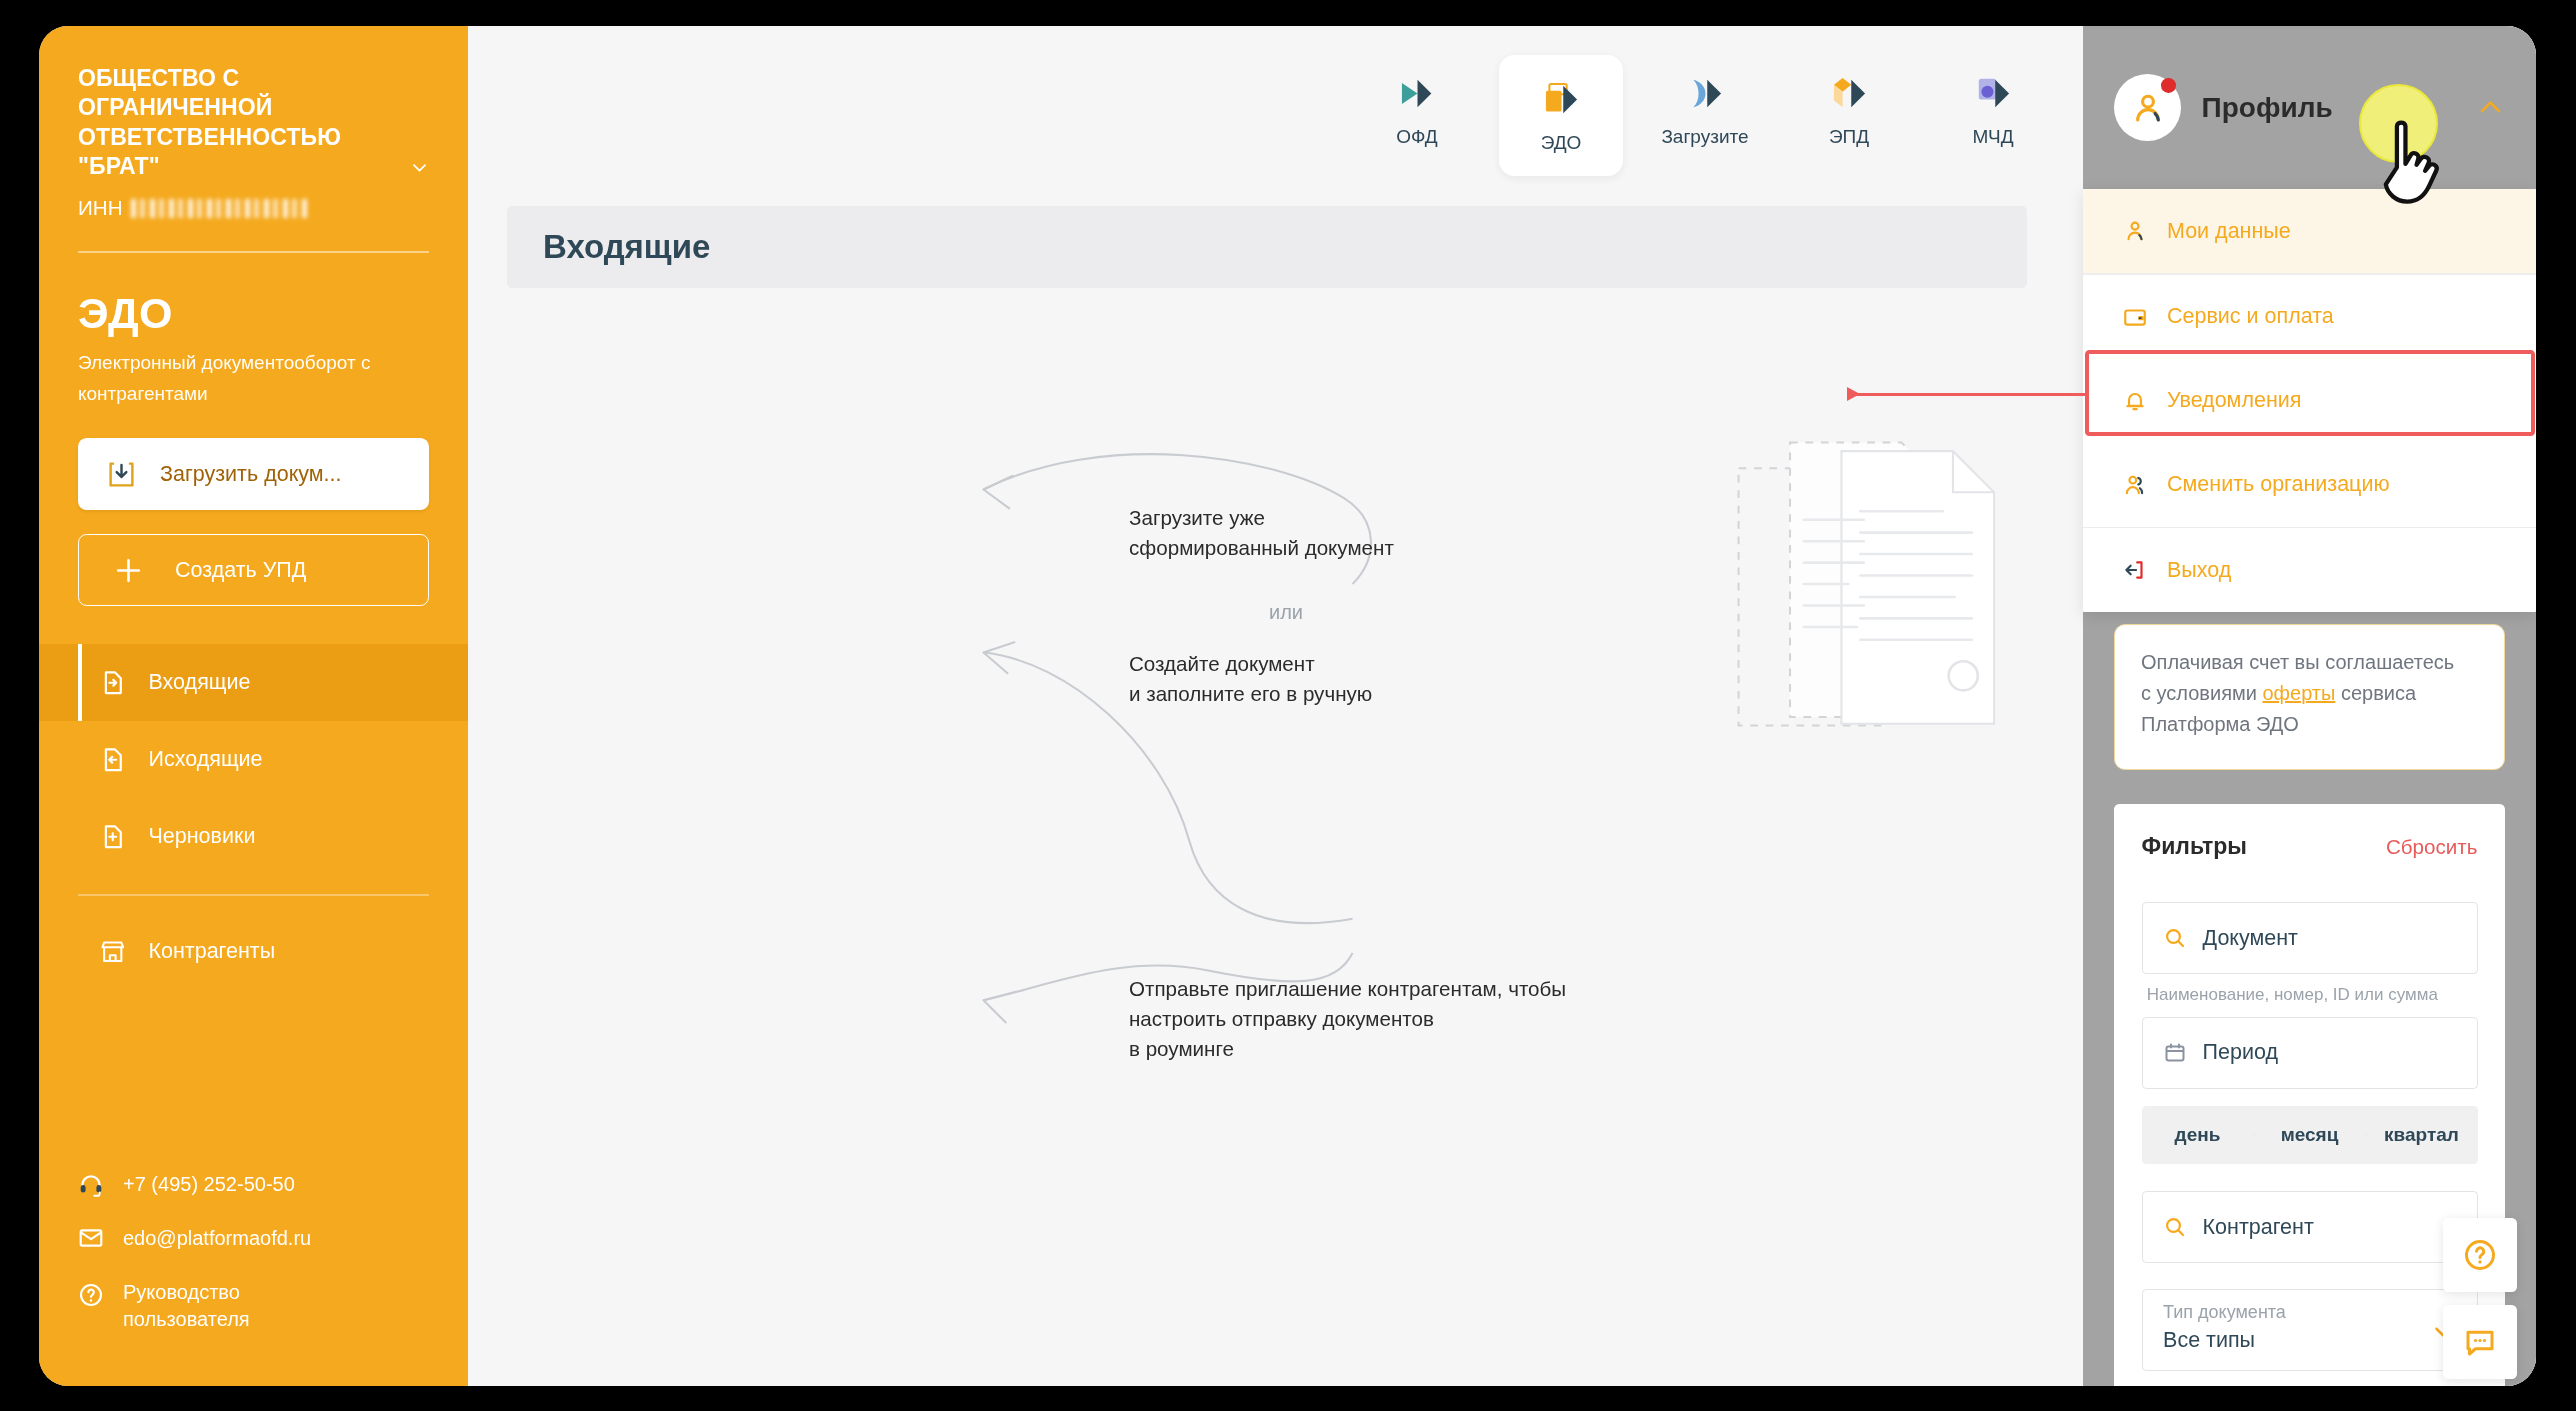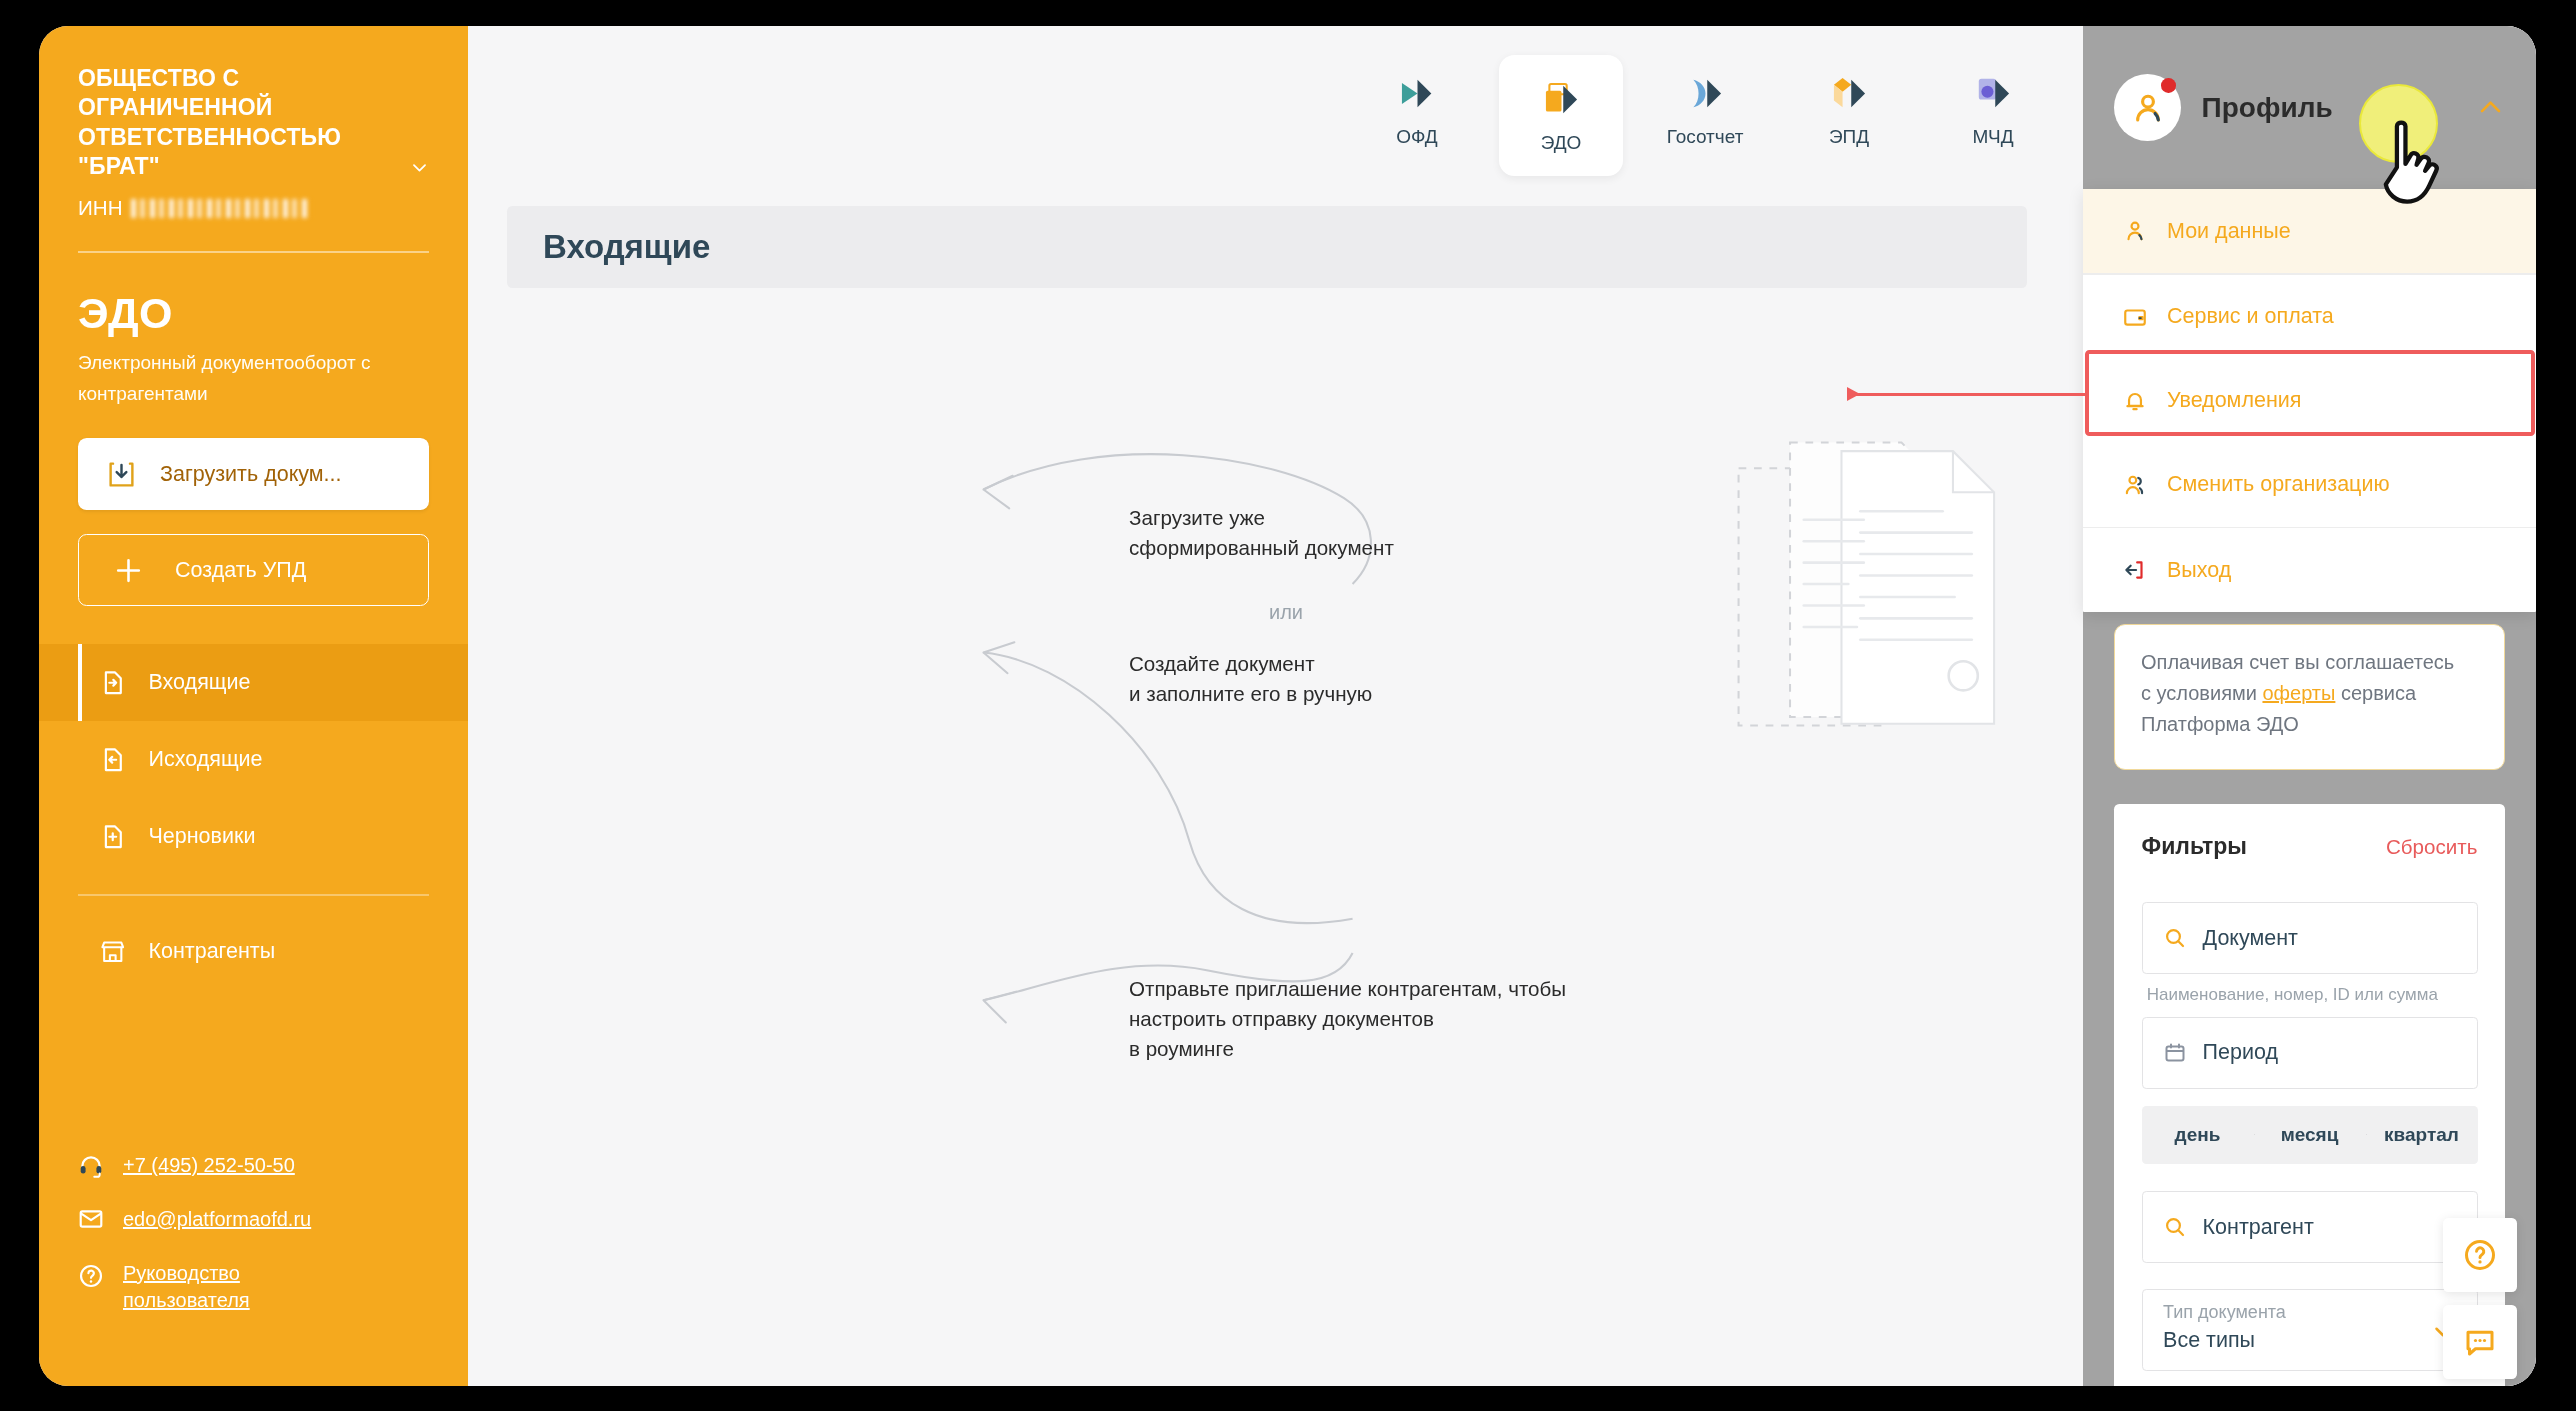--- a/index.html
+++ b/index.html
@@ -133,22 +133,21 @@
     left: 39px; top: 0; bottom: 0;
     width: 4.3px; background: #fff;
   }
   .nav-sep {
     height: 1.7px;
     background: rgba(255,255,255,.35);
     margin: 19px 39px 17px 39px;
   }
   .sidebar-footer {
     margin-top: auto;
-    padding-bottom: 45px;
-    text-decoration: underline;
+    padding-bottom: 26px;
   }
   .contact {
     display: flex;
     align-items: center;
     gap: 19px;
     font-size: 20px;
     margin-bottom: 27.5px;
     color: #fff;
     cursor: pointer;
   }
@@ -543,21 +542,21 @@
           <path d="M28 10 L44 26 L28 42 Z" fill="#2f4858"></path>
         </svg>
         <span class="tab-label">ЭДО</span>
       </div>
 
       <div class="tab">
         <svg width="45" height="45" viewBox="0 0 52 52">
           <path d="M12 10 C20 18 20 34 12 42 C20 40 26 34 26 26 C26 18 20 12 12 10 Z" fill="#6aa7d8"></path>
           <path d="M28 10 L44 26 L28 42 Z" fill="#2f4858"></path>
         </svg>
-        <span class="tab-label">Госотчет</span>
+        <span class="tab-label">Загрузите</span>
       </div>
 
       <div class="tab">
         <svg width="45" height="45" viewBox="0 0 52 52">
           <path d="M18 8 L28 16 L18 24 L8 16 Z" fill="#f5a91e"></path>
           <path d="M8 16 L18 24 L18 42 L8 34 Z" fill="#fbd99b"></path>
           <path d="M28 10 L44 26 L28 42 Z" fill="#2f4858"></path>
         </svg>
         <span class="tab-label">ЭПД</span>
       </div>

